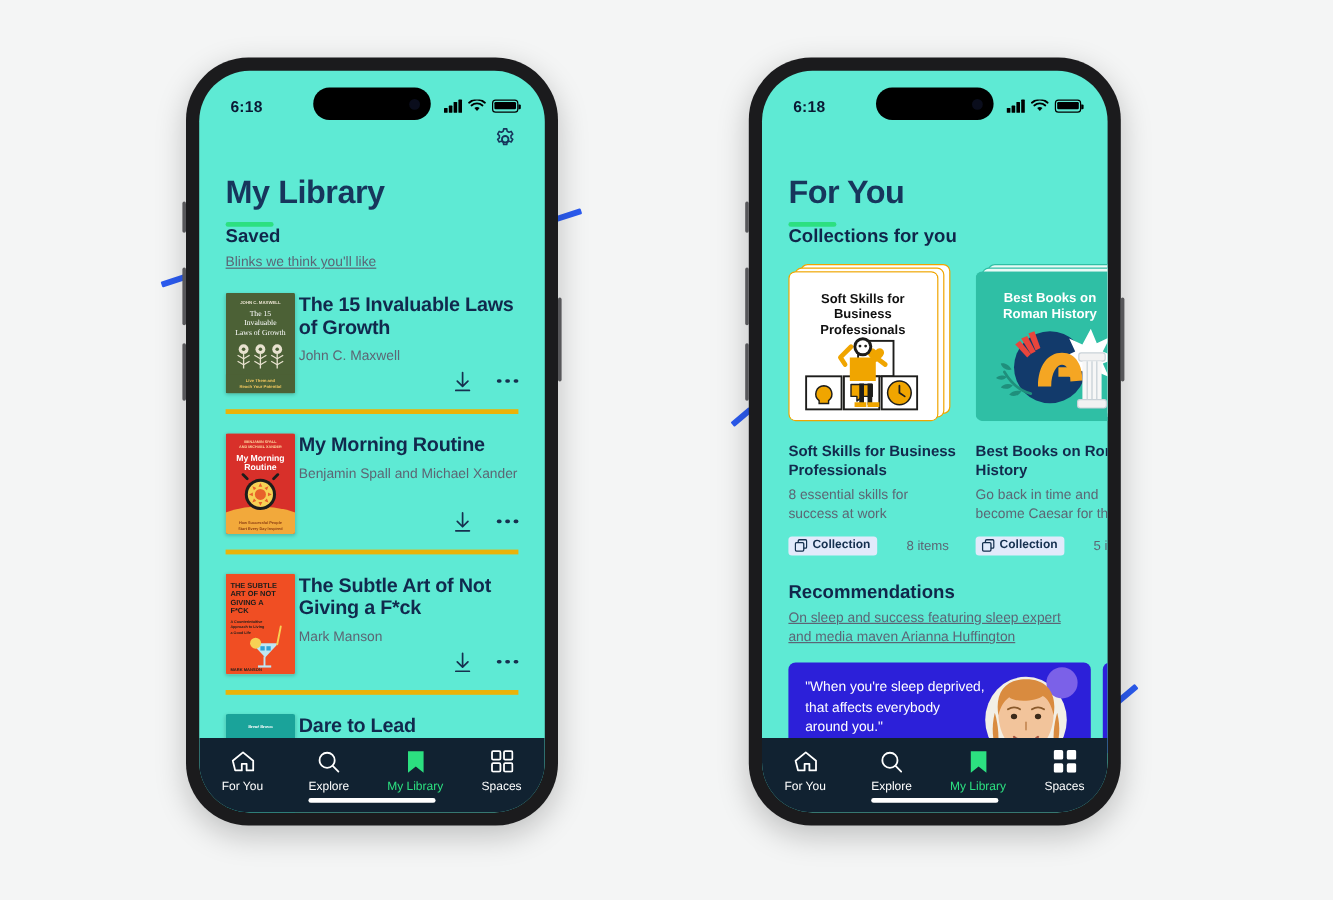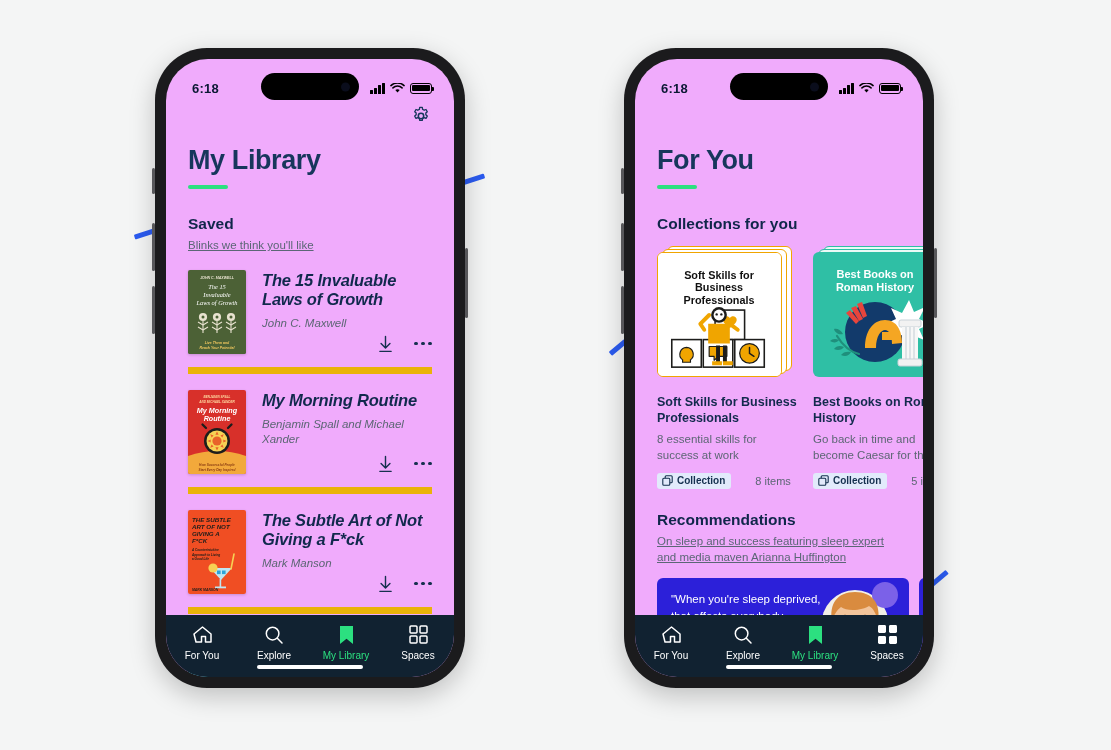--- a/index.html
+++ b/index.html
@@ -40,21 +40,21 @@
     position: absolute; width: 3px; background: #57575a; border-radius: 2px;
   }
   .btn-left-1 { left: -3px; top: 120px; height: 26px; }
   .btn-left-2 { left: -3px; top: 175px; height: 48px; }
   .btn-left-3 { left: -3px; top: 238px; height: 48px; }
   .btn-right-1 { right: -3px; top: 200px; height: 70px; }
 
   .screen {
     position: relative;
     width: 100%; height: 100%;
-    background: #f0abfc;
+    background: #5eead4;
     border-radius: 42px;
     overflow: hidden;
     display: flex; flex-direction: column;
   }
 
   .notch {
     position: absolute;
     left: 50%; transform: translateX(-50%);
     top: 14px;
     width: 98px; height: 27px;
@@ -107,33 +107,31 @@
     font-size: 27px; font-weight: 700; color: #17365c;
     letter-spacing: -0.4px; margin-top: 10px;
   }
   .title-underline {
     width: 40px; height: 4px; background: #2ce080;
     border-radius: 2px; margin-top: 9px;
   }
 
   .section-title {
     font-size: 15.5px; font-weight: 700; color: #10264a;
-    margin-top: 26px;
   }
   .section-sub {
     font-size: 11.5px; color: #5b6676; margin-top: 4px; line-height: 1.45; text-decoration: underline;
   }
 
   
   .book-row {
-    display: flex; gap: 16px;
+    display: flex; gap: 3px;
     padding: 16px 0 13px 0;
-    border-bottom: 7px solid #eab308;
+    border-bottom: 4px solid #eab308;
     position: relative;
-    font-style: italic;
   }
   .cover {
     width: 58px; height: 84px; flex: 0 0 58px;
     border-radius: 2px; overflow: hidden;
     position: relative;
     box-shadow: 0 1px 3px rgba(0,0,0,0.18);
   }
   .cover svg { display: block; width: 100%; height: 100%; }
   .book-meta { flex: 1; min-width: 0; padding-top: 1px; }
   .book-title {

